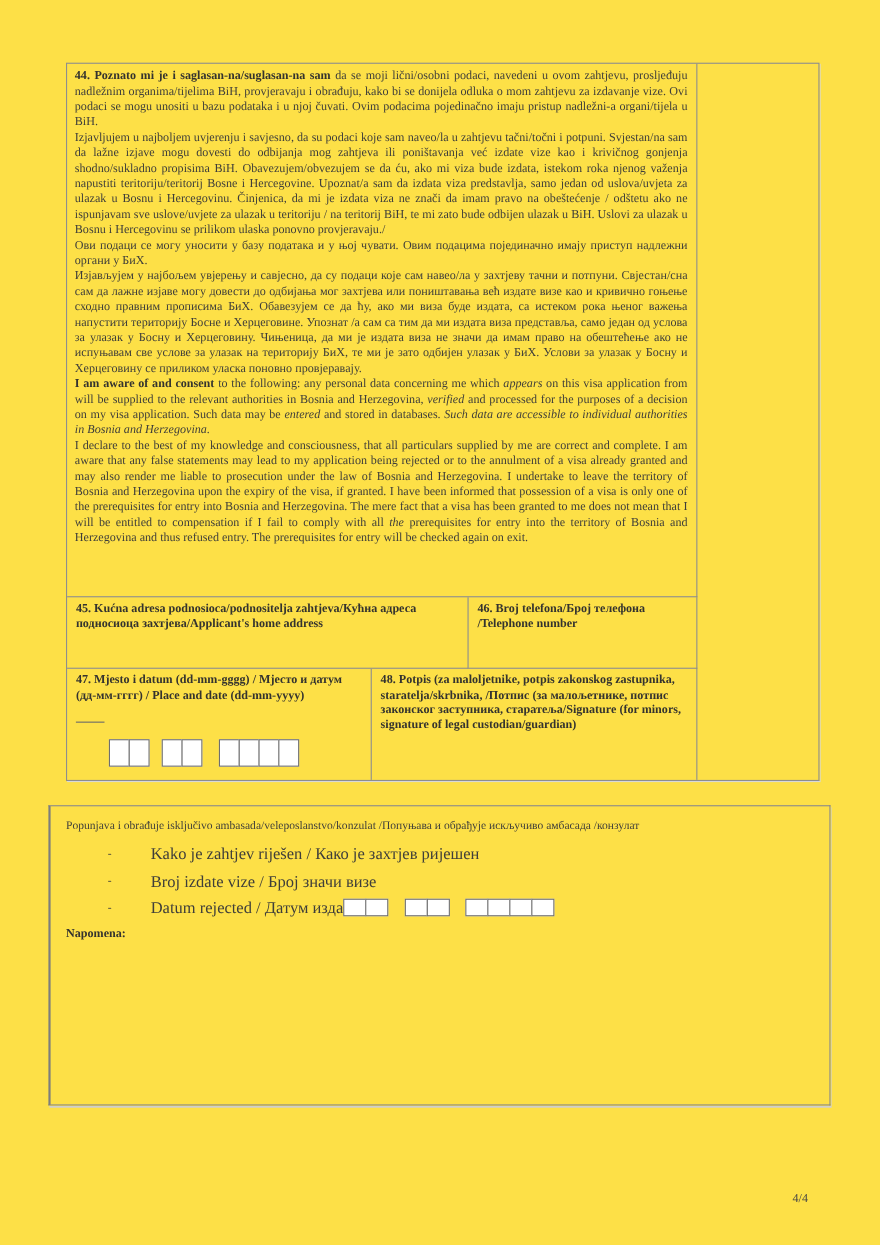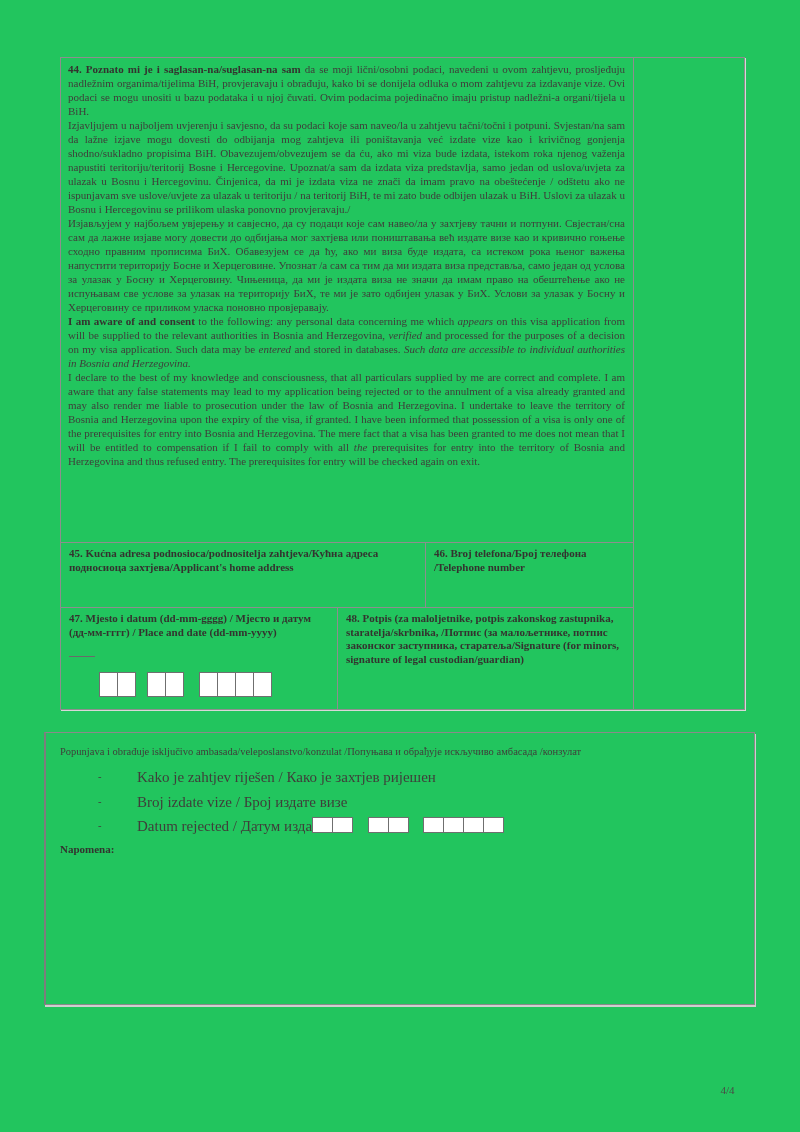--- a/index.html
+++ b/index.html
@@ -1,17 +1,17 @@
 <!DOCTYPE html>
 <html><head>
 <meta charset="utf-8">
 <style>
   html,body { margin:0; padding:0; background:#ffffff; }
   .page {
-    position:relative; width:800px; height:1132px; background:#22c55e;
+    position:relative; width:800px; height:1132px; background:#fde047;
     font-family:"Liberation Serif","DejaVu Serif",serif; color:#3f3e3a;
     overflow:hidden;
   }
   .b { font-weight:bold; color:#34332f; }
   .i { font-style:italic; }
 
   
   .t1 {
     position:absolute; left:60px; top:57px; width:685px; height:653px;
     border:1px solid #8e8e8e; box-sizing:border-box;
@@ -69,20 +69,21 @@
 </head>
 <body>
 
 <div class="page">
 
   <div class="t1">
 
     <div class="cell c44">
       <p class="par"><span class="b">44. Poznato mi je i saglasan-na/suglasan-na sam </span><span>da se moji lični/osobni podaci, navedeni u ovom zahtjevu, prosljeđuju nadležnim organima/tijelima BiH, provjeravaju i obrađuju, kako bi se donijela odluka o mom zahtjevu za izdavanje vize. Ovi podaci se mogu unositi u bazu podataka i u njoj čuvati. Ovim podacima pojedinačno imaju pristup nadležni-a organi/tijela u BiH.</span></p>
       <p class="par">Izjavljujem u najboljem uvjerenju i savjesno, da su podaci koje sam naveo/la u zahtjevu tačni/točni i potpuni. Svjestan/na sam da lažne izjave mogu dovesti do odbijanja mog zahtjeva ili poništavanja već izdate vize kao i krivičnog gonjenja shodno/sukladno propisima BiH. Obavezujem/obvezujem se da ću, ako mi viza bude izdata, istekom roka njenog važenja napustiti teritoriju/teritorij Bosne i Hercegovine. Upoznat/a sam da izdata viza predstavlja, samo jedan od uslova/uvjeta za ulazak u Bosnu i Hercegovinu. Činjenica, da mi je izdata viza ne znači da imam pravo na obeštećenje / odštetu ako ne ispunjavam sve uslove/uvjete za ulazak u teritoriju / na teritorij BiH, te mi zato bude odbijen ulazak u BiH. Uslovi za ulazak u Bosnu i Hercegovinu se prilikom ulaska ponovno provjeravaju./</p>
+      <p class="par">Ови подаци се могу уносити у базу података и у њој чувати. Овим подацима појединачно имају приступ надлежни органи у БиХ.</p>
       <p class="par">Изјављујем у најбољем увјерењу и савјесно, да су подаци које сам навео/ла у захтјеву тачни и потпуни. Свјестан/сна сам да лажне изјаве могу довести до одбијања мог захтјева или поништавања већ издате визе као и кривично гоњење сходно правним прописима БиХ. Обавезујем се да ћу, ако ми виза буде издата, са истеком рока њеног важења напустити територију Босне и Херцеговине. Упознат /а сам са тим да ми издата виза представља, само један од услова за улазак у Босну и Херцеговину. Чињеница, да ми је издата виза не значи да имам право на обештећење ако не испуњавам све услове за улазак на територију БиХ, те ми је зато одбијен улазак у БиХ. Услови за улазак у Босну и Херцеговину се приликом уласка поновно провјеравају.</p>
       <p class="par"><span class="b">I am aware of and consent</span><span> to the following: any personal data concerning me which </span><span class="i">appears</span><span> on this visa application from will be supplied to the relevant authorities in Bosnia and Herzegovina, </span><span class="i">verified</span><span> and processed for the purposes of a decision on my visa application. Such data may be </span><span class="i">entered</span><span> and stored in databases. </span><span class="i">Such data are accessible to individual authorities in Bosnia and Herzegovina.</span></p>
       <p class="par"><span>I declare to the best of my knowledge and consciousness, that all particulars supplied by me are correct and complete. I am aware that any false statements may lead to my application being rejected or to the annulment of a visa already granted and may also render me liable to prosecution under the law of Bosnia and Herzegovina. I undertake to leave the territory of Bosnia and Herzegovina upon the expiry of the visa, if granted. I have been informed that possession of a visa is only one of the prerequisites for entry into Bosnia and Herzegovina. The mere fact that a visa has been granted to me does not mean that I will be entitled to compensation if I fail to comply with all </span><span class="i">the</span><span> prerequisites for entry into the territory of Bosnia and Herzegovina and thus refused entry. The prerequisites for entry will be checked again on exit.</span></p>
     </div>
 
     <div class="cell cright"></div>
 
     <div class="cell c45">
       <p class="lbl">45. Kućna adresa podnosioca/podnositelja zahtjeva/Кућна адреса подносиоца захтјева/Applicant's home address</p>
     </div>
@@ -115,21 +116,21 @@
     </div>
   </div>
 
   <div class="f2">
     <div class="f2-header">Popunjava i obrađuje isključivo ambasada/veleposlanstvo/konzulat /Попуњава и обрађује искључиво амбасада /конзулат</div>
 
     <span class="bullet-dash r1">-</span>
     <span class="bullet-txt r1">Kako je zahtjev riješen / Како је захтјев ријешен</span>
 
     <span class="bullet-dash r2">-</span>
-    <span class="bullet-txt r2">Broj izdate vize / Број издате визе</span>
+    <span class="bullet-txt r2">Broj izdate vize / Број значи визе</span>
 
     <span class="bullet-dash r3">-</span>
     <span class="bullet-txt r3">Datum rejected / Датум издавања</span>
 
     <div class="boxgrp gf2a">
       <div class="dbox"></div>
       <div class="dbox"></div>
     </div>
     <div class="boxgrp gf2b">
       <div class="dbox"></div>

